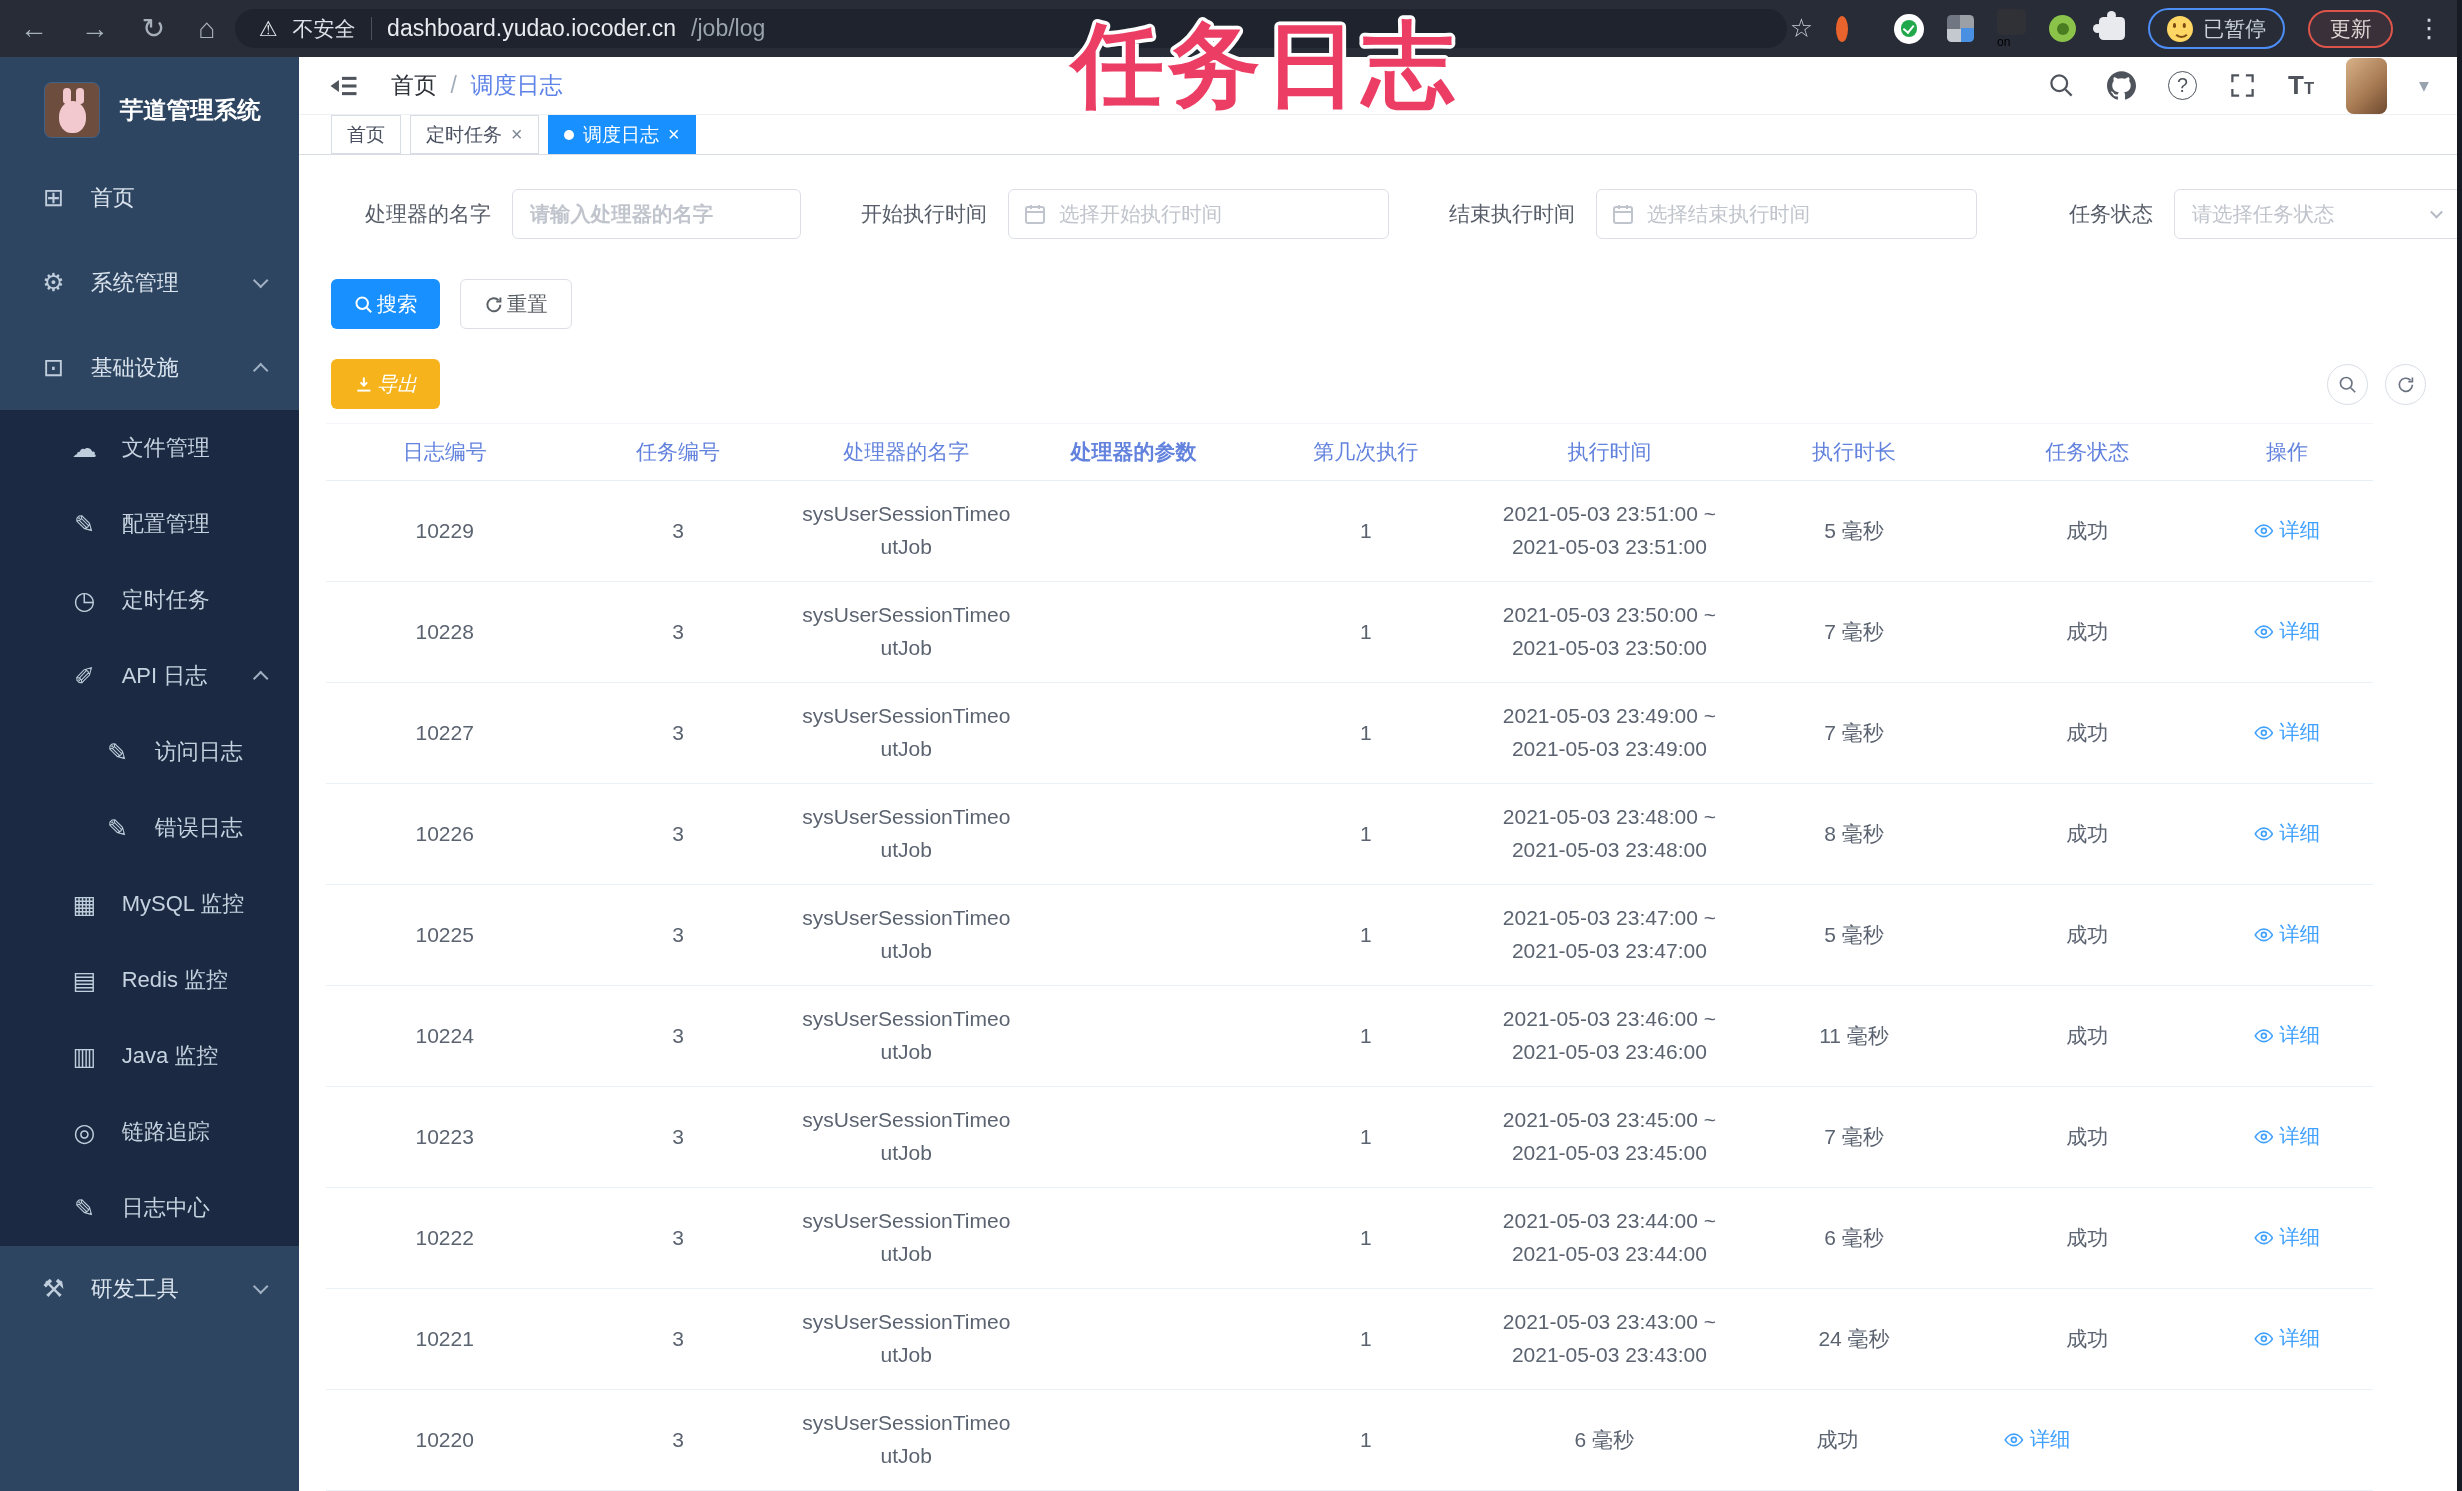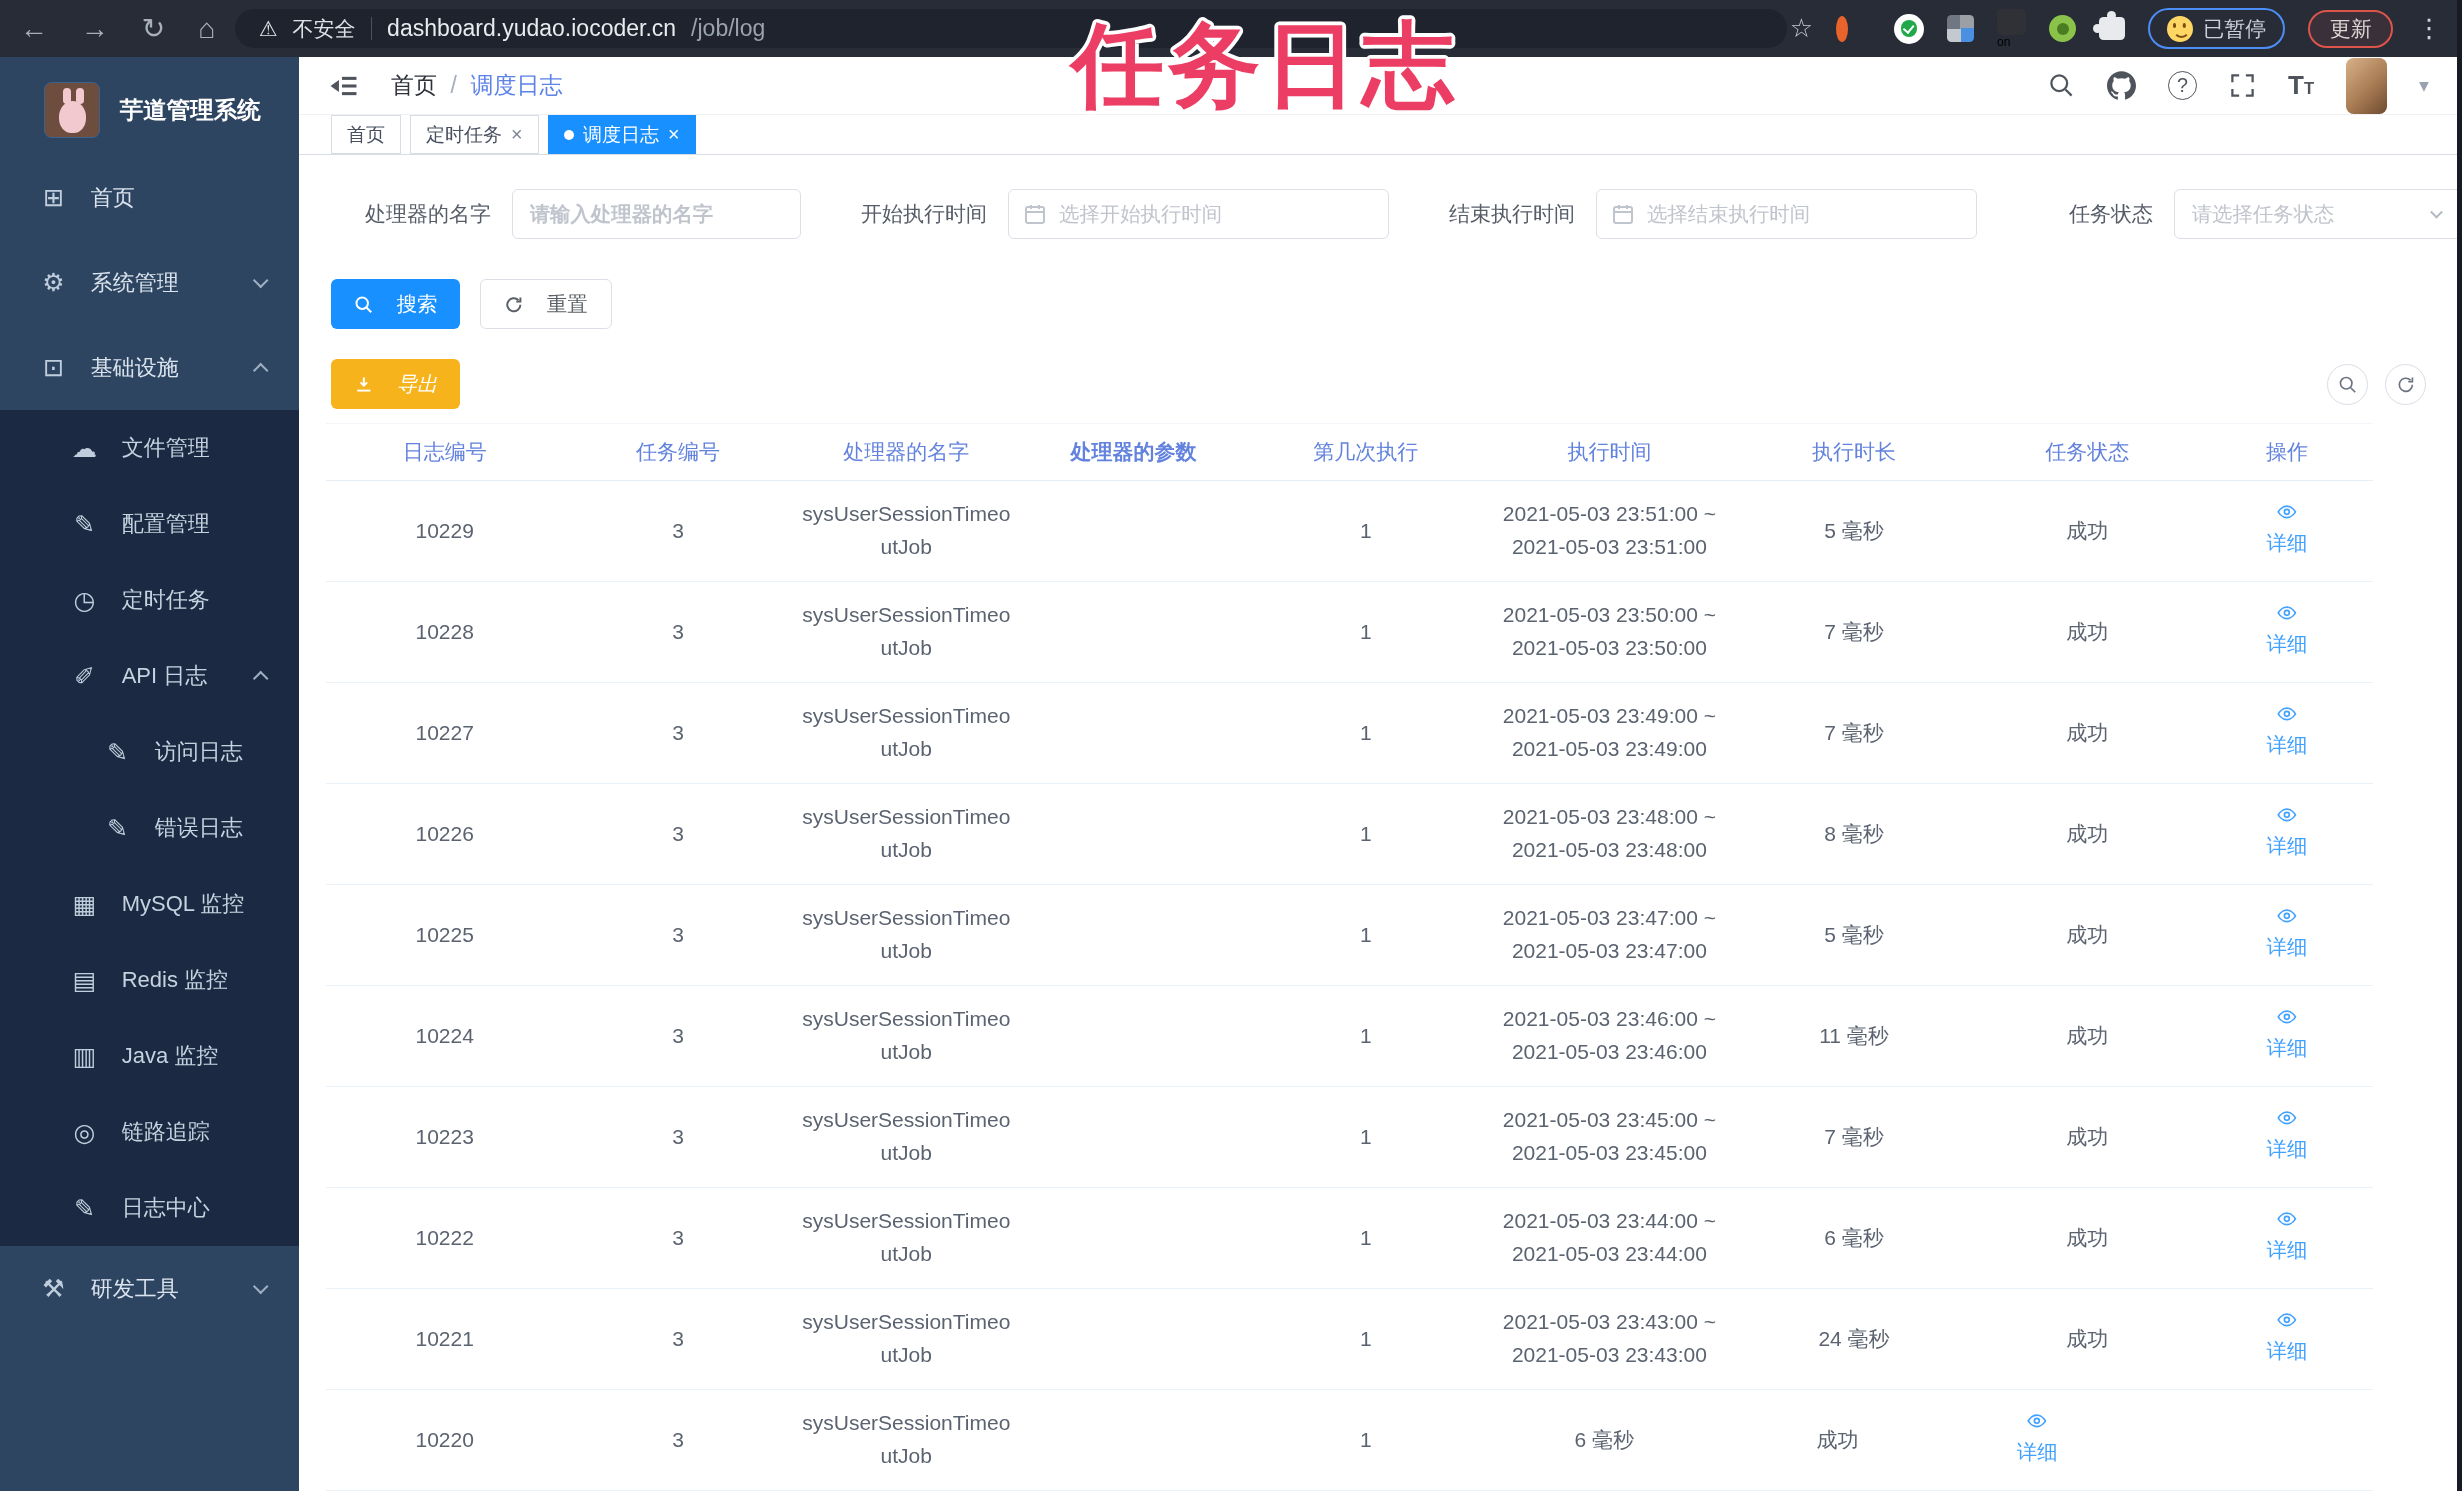--- a/index.html
+++ b/index.html
@@ -91,41 +91,41 @@
   .f-input::placeholder { color:#c0c4cc; }
   .date-wrap { position:relative; }
   .date-wrap .cal { position:absolute; left:15px; top:13px; }
   .date-wrap .f-input { padding-left:50px; width:381px; }
   .in1 { width:289px;font-weight:bold; }
   .select { width:288px; height:50px; border:1.5px solid #dcdfe6; border-radius:6px; display:flex; align-items:center;
             padding:0 16.7px; color:#c0c4cc; font-size:20.4px; position:relative; cursor:pointer; }
   .select .chev { position:absolute; right:19.7px; top:50%; border-color:#b3b9c2; transform:translateY(-70%) rotate(45deg); width:9px; height:9px; }
 
   .btn-row { margin:40px 0 0 32px; display:flex; gap:19.7px; }
-  .btn { height:50px; border-radius:6px; font-size:20.4px; display:inline-flex; align-items:center; gap:23px;
+  .btn { height:50px; border-radius:6px; font-size:20.4px; display:inline-flex; align-items:center; gap:3px;
          padding:0 23px; cursor:pointer; border:none; font-family:inherit; }
   .btn.primary { background:#1890ff; color:#fff; }
   .btn.plain { background:#fff; border:1.5px solid #dcdfe6; color:#5a6066; }
   .btn.warn { background:#f6b31c; color:#fff;font-style:italic; }
   .export-row { margin:30px 0 0 32px; display:flex; }
   .tools { position:absolute; right:36px; top:209px; display:flex; gap:16.7px; }
   .circle-btn { width:41px; height:41px; border-radius:50%; border:1.5px solid #d9dde4; background:#fff;
                 display:flex; align-items:center; justify-content:center; cursor:pointer; }
 
   
   .table { margin:13.6px 89px 0 27px; }
   .thead { display:flex; height:58px; align-items:center; border-bottom:1.5px solid #e7eff6; border-top:0.8px solid #f2f6fa; }
   .th { font-size:21px; color:#6282dd; font-weight:500; }
   .tr { display:flex; height:101px; align-items:center; border-bottom:1.5px solid #eaf2f9; }
   .td { font-size:21px; color:#5b6370; line-height:1.55; }
   .th, .td { display:flex; flex-direction:column; align-items:center; justify-content:center; text-align:center; }
   .c1{width:11.6%;} .c2{width:11.2%;} .c3{width:11.1%;} .c4{width:11.1%;font-weight:bold;} .c5{width:11.6%;}
   .c6{width:12.2%;} .c7{width:11.7%;} .c8{width:11.1%;} .c9{width:8.4%;}
   .handler { max-width:213px; word-break:break-all; }
-  .link { color:#41a1ff; display:inline-flex; align-items:center; gap:6px; font-size:20.4px; cursor:pointer; flex-direction:column; }
+  .link { color:#41a1ff; display:inline-flex; align-items:center; gap:6px; font-size:20.4px; cursor:pointer; flex-direction:row; }
 
   .overlay-svg { position:absolute; left:962px; top:0; z-index:50; pointer-events:none; }
   .edge-scrollbar { position:absolute; right:0; top:0; width:5.3px; height:100%; background:#171b24; }
 </style>
 </head>
 <body>
 
 <div class="screen">
 
   <div class="chrome">

